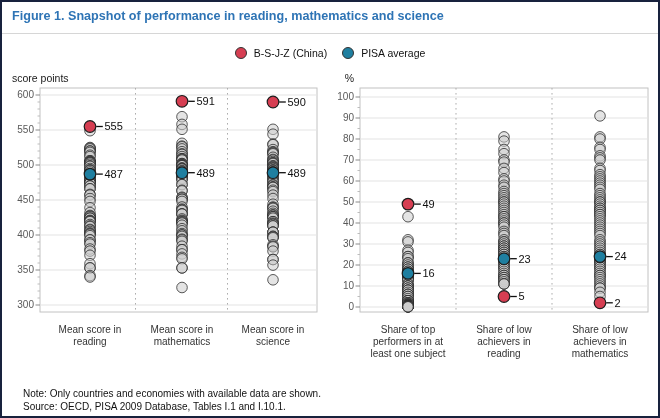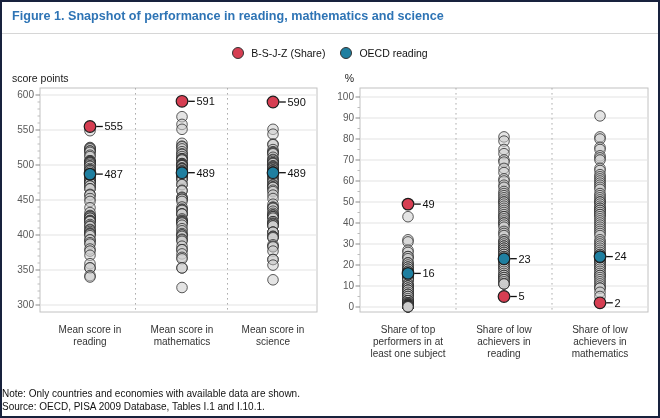--- a/index.html
+++ b/index.html
@@ -15,37 +15,37 @@
   .title-rule{position:absolute;top:31px;left:0;right:0;border-top:1px solid #d6d6d6;height:0;}
   .legend{
     position:absolute;top:43px;left:0;right:0;height:16px;
     display:flex;justify-content:center;align-items:center;gap:15px;
   }
   .legend-item{display:flex;align-items:center;gap:7px;}
   .swatch{width:12px;height:12px;border-radius:50%;border:1.2px solid #333;box-sizing:border-box;display:inline-block;}
   .legend-label{font-size:10.5px;color:#111;}
   #chart-svg{position:absolute;top:68px;left:0;}
   .dot{fill:#cdcdcd;fill-opacity:.55;stroke:#2d2d2d;stroke-opacity:.78;stroke-width:1;}
-  .notes{position:absolute;left:0;top:386px;font-size:10px;color:#111;line-height:12.5px;}
+  .notes{position:absolute;left:21px;top:386px;font-size:10px;color:#111;line-height:12.5px;}
 </style>
 </head>
 <body>
 
 <div class="frame">
   <div class="title">Figure 1. Snapshot of performance in reading, mathematics and science</div>
   <div class="title-rule"></div>
 
   <div class="legend">
     <div class="legend-item">
       <span class="swatch" style="background-color: rgb(214, 62, 82);"></span>
-      <span class="legend-label">B-S-J-Z (Share)</span>
+      <span class="legend-label">B-S-J-Z (China)</span>
     </div>
     <div class="legend-item">
       <span class="swatch" style="background-color: rgb(31, 127, 160);"></span>
-      <span class="legend-label">OECD reading</span>
+      <span class="legend-label">PISA average</span>
     </div>
   </div>
 
   <svg id="chart-svg" width="660" height="307">
       <rect x="38" y="18" width="277" height="224" fill="#fff" stroke="#c2c2c2" stroke-width="1"></rect>
       <line x1="38" y1="235" x2="315" y2="235" stroke="#e3e3e3" stroke-width="1"></line>
       <line x1="33.5" y1="235" x2="38" y2="235" stroke="#8a8a8a" stroke-width="1"></line>
       <text x="32" y="238.4" text-anchor="end" font-size="10" fill="#595959">300</text>
       <line x1="38" y1="200" x2="315" y2="200" stroke="#e3e3e3" stroke-width="1"></line>
       <line x1="33.5" y1="200" x2="38" y2="200" stroke="#8a8a8a" stroke-width="1"></line>

